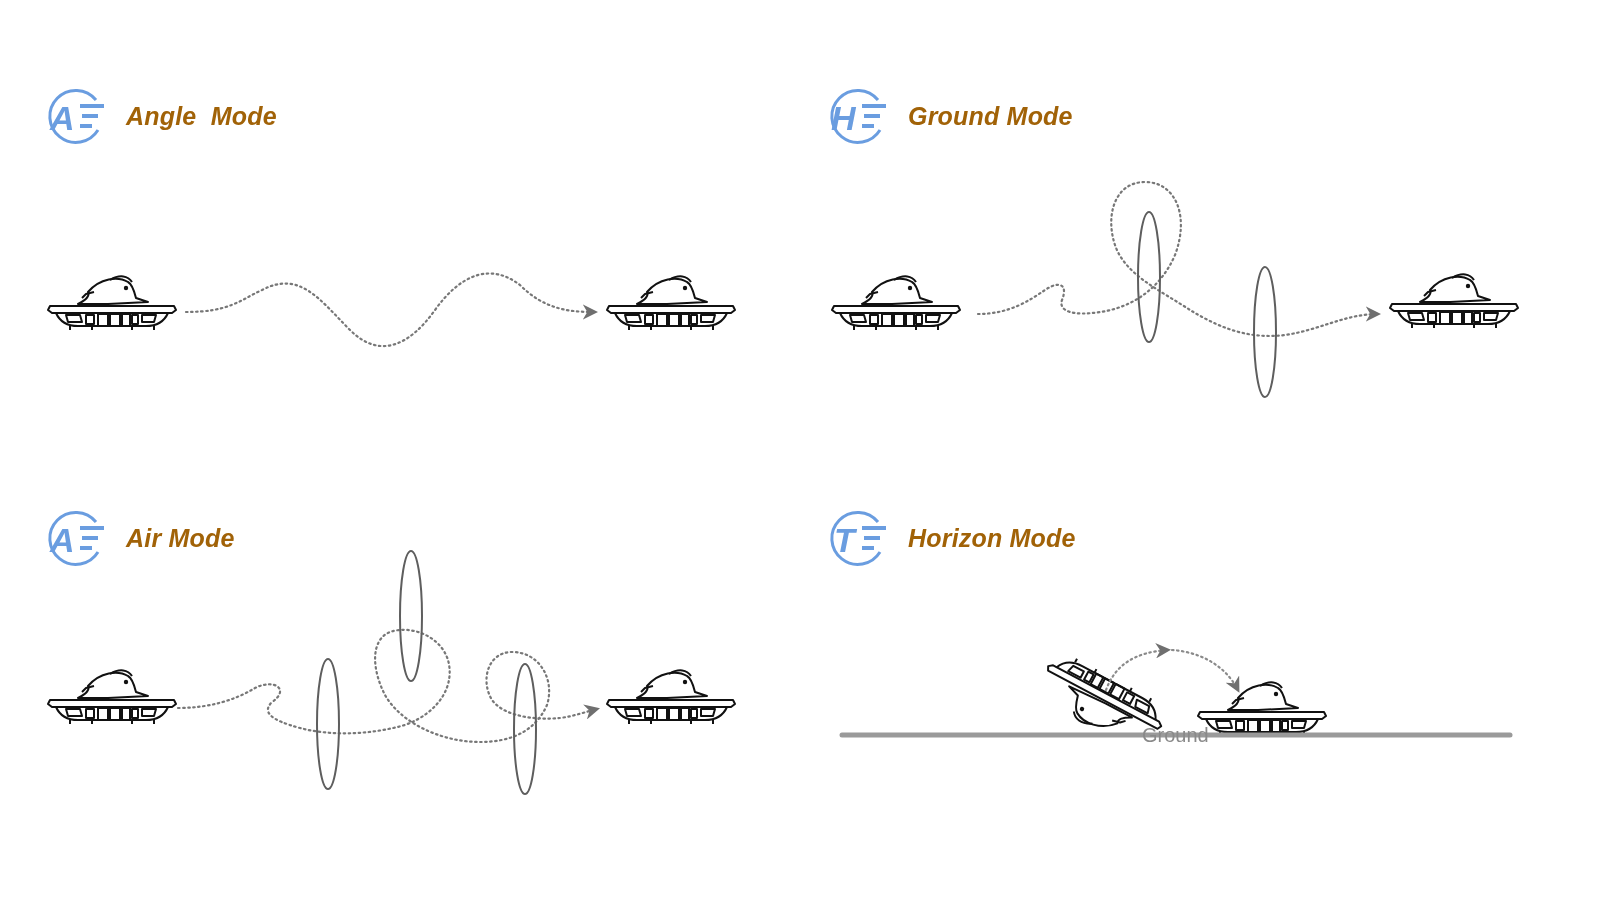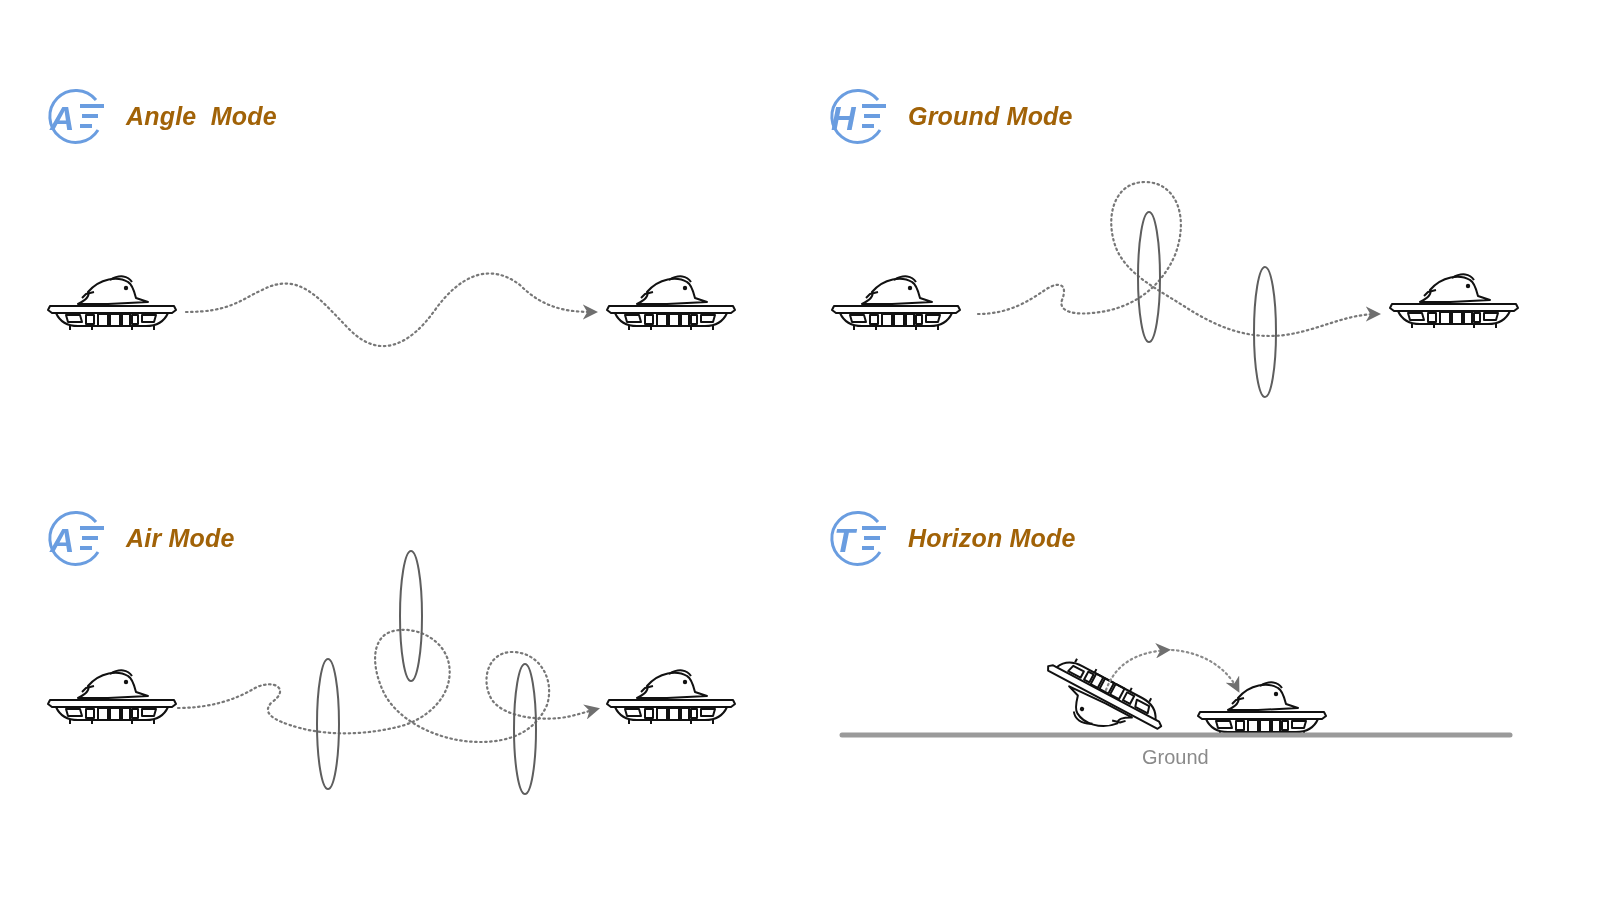--- a/index.html
+++ b/index.html
@@ -122,13 +122,13 @@
   <g transform="translate(1100 705) rotate(208) translate(-64 -30)">
     <use href="#drone" x="0" y="0"></use>
   </g>
 
   <path d="M1106 690 C1115 665, 1135 652, 1168 650" fill="none" stroke="#8a8a8a" stroke-width="2.2" stroke-dasharray="1.5 3.5" stroke-linecap="round" marker-end="url(#arrow)"></path>
   <path d="M1172 650 C1200 652, 1225 665, 1238 690" fill="none" stroke="#8a8a8a" stroke-width="2.2" stroke-dasharray="1.5 3.5" stroke-linecap="round" marker-end="url(#arrow)"></path>
   <use href="#drone" x="1198" y="676"></use>
 
   <line x1="842" y1="735" x2="1510" y2="735" stroke="#9a9a9a" stroke-width="5" stroke-linecap="round"></line>
 </svg>
-<div class="ground-label" style="left:1142px; top:746px;">Ground</div>
+<div class="ground-label" style="left:1142px; top:724px;">Ground</div>
 
 </body></html>

